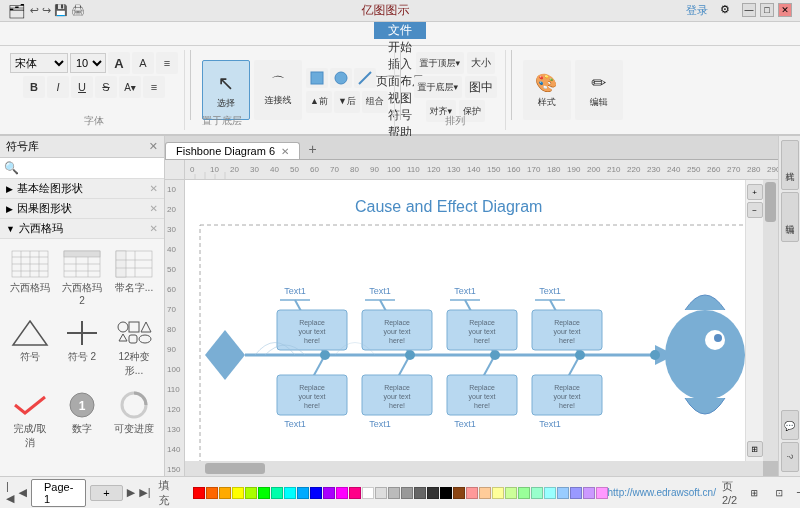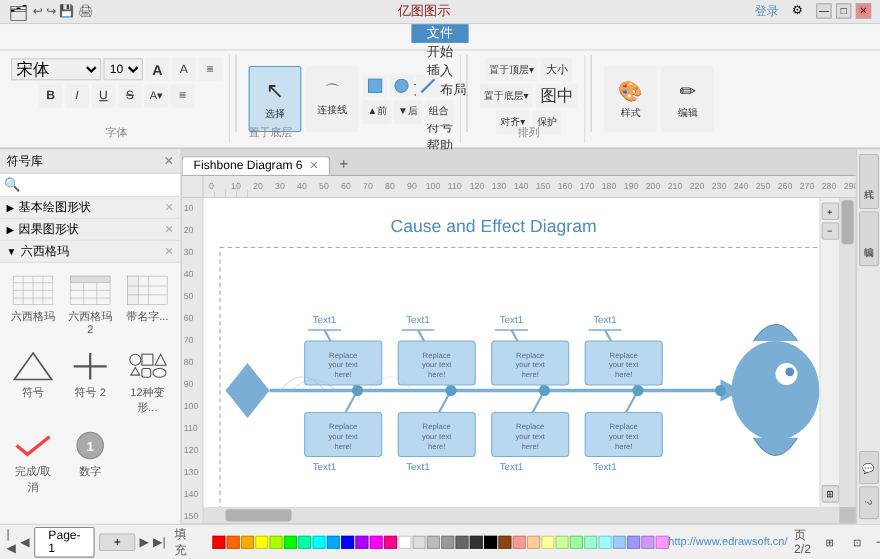--- a/index.html
+++ b/index.html
@@ -71,21 +71,21 @@
       border-radius: 2px;
       cursor: pointer;
       display: flex; align-items: center; justify-content: center;
       font-size: 11px;
       color: #333;
       padding: 0 3px;
     }
     .tb-btn.active { background: #c8e0f0; border-color: #5599cc; }
     .tb-btn-large { width: 48px; height: 60px; flex-direction: column; font-size: 10px; gap: 2px; }
 
-    .font-select { width: 82px; height: 20px; font-size: 15px; border: 1px solid #ccc; }
+    .font-select { width: 58px; height: 20px; font-size: 11px; border: 1px solid #ccc; }
     .font-size { width: 35px; height: 20px; font-size: 11px; border: 1px solid #ccc; text-align: center; }
 
     
     .main-layout {
       display: flex;
       height: calc(508px - 22px - 24px - 90px - 32px);
     }
 
     
     .left-panel {
@@ -402,21 +402,21 @@
 
   <div class="tb-separator"></div>
 
   <div class="toolbar-group" style="border-right:1px solid #ddd;min-width:100px;">
     <div class="toolbar-row" style="gap:3px;">
       <div class="tb-btn" style="font-size:9px;">置于顶层▾</div>
       <div class="tb-btn" style="font-size:10px;">大小</div>
     </div>
     <div class="toolbar-row" style="gap:3px;">
       <div class="tb-btn" style="font-size:9px;">置于底层▾</div>
-      <div class="tb-btn" style="font-size:15px;">图中</div>
+      <div class="tb-btn" style="font-size:12px;">图中</div>
     </div>
     <div class="toolbar-row" style="gap:3px;">
       <div class="tb-btn" style="font-size:9px;">对齐▾</div>
       <div class="tb-btn" style="font-size:9px;">保护</div>
     </div>
     <span class="toolbar-group-label">排列</span>
   </div>
 
   <div class="tb-separator"></div>
 
@@ -542,20 +542,29 @@
         <span class="symbol-label">完成/取消</span>
       </div>
       <div class="symbol-item">
         <div class="symbol-img">
           <svg width="38" height="28">
             <circle cx="19" cy="14" r="12" fill="#aaa" stroke="#888" stroke-width="1"></circle>
             <text x="19" y="19" text-anchor="middle" fill="white" font-size="12" font-weight="bold">1</text>
           </svg>
         </div>
         <span class="symbol-label">数字</span>
+      </div>
+      <div class="symbol-item">
+        <div class="symbol-img">
+          <svg width="38" height="28">
+            <circle cx="19" cy="14" r="12" fill="none" stroke="#ccc" stroke-width="3"></circle>
+            <path d="M19,2 A12,12 0 0,1 31,14" fill="none" stroke="#aaa" stroke-width="3"></path>
+          </svg>
+        </div>
+        <span class="symbol-label">可变进度</span>
       </div>
     </div>
   </div>
 
   <div class="canvas-area">
 
     <div class="tab-bar">
       <div class="tab">
         <span>Fishbone Diagram 6</span>
         <span class="tab-close">✕</span>

